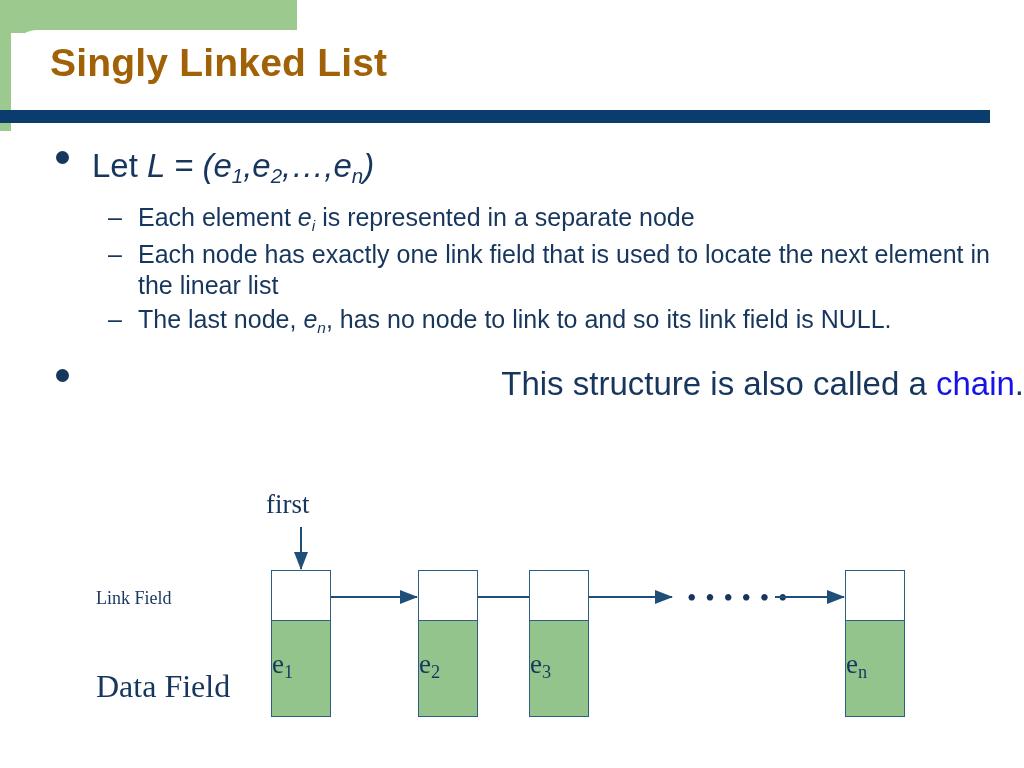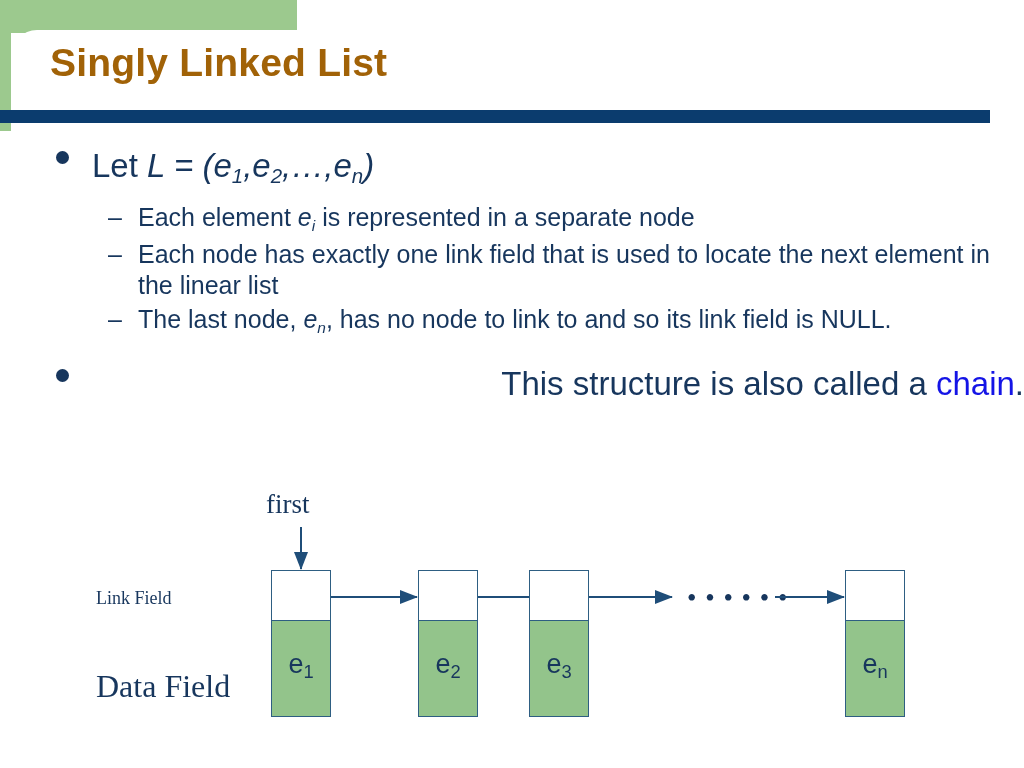--- a/index.html
+++ b/index.html
@@ -157,22 +157,22 @@
     height: 95px;
     background: #93C48B;
     box-sizing: border-box;
     position: relative;
   }
   .node .data-label {
     position: absolute;
     left: 0;
     right: 0;
     top: 28px;
-    text-align: center;
-    font-family: Liberation Sans, sans-serif;
+    text-align: left;
+    font-family: Liberation Serif, serif;
     font-size: 27px;
     color: #17365D;
   }
   .node .data-label sub {
     font-size: 0.68em;
     vertical-align: baseline;
     position: relative;
     top: 0.28em;
   }
   #ellipsis-dots {

